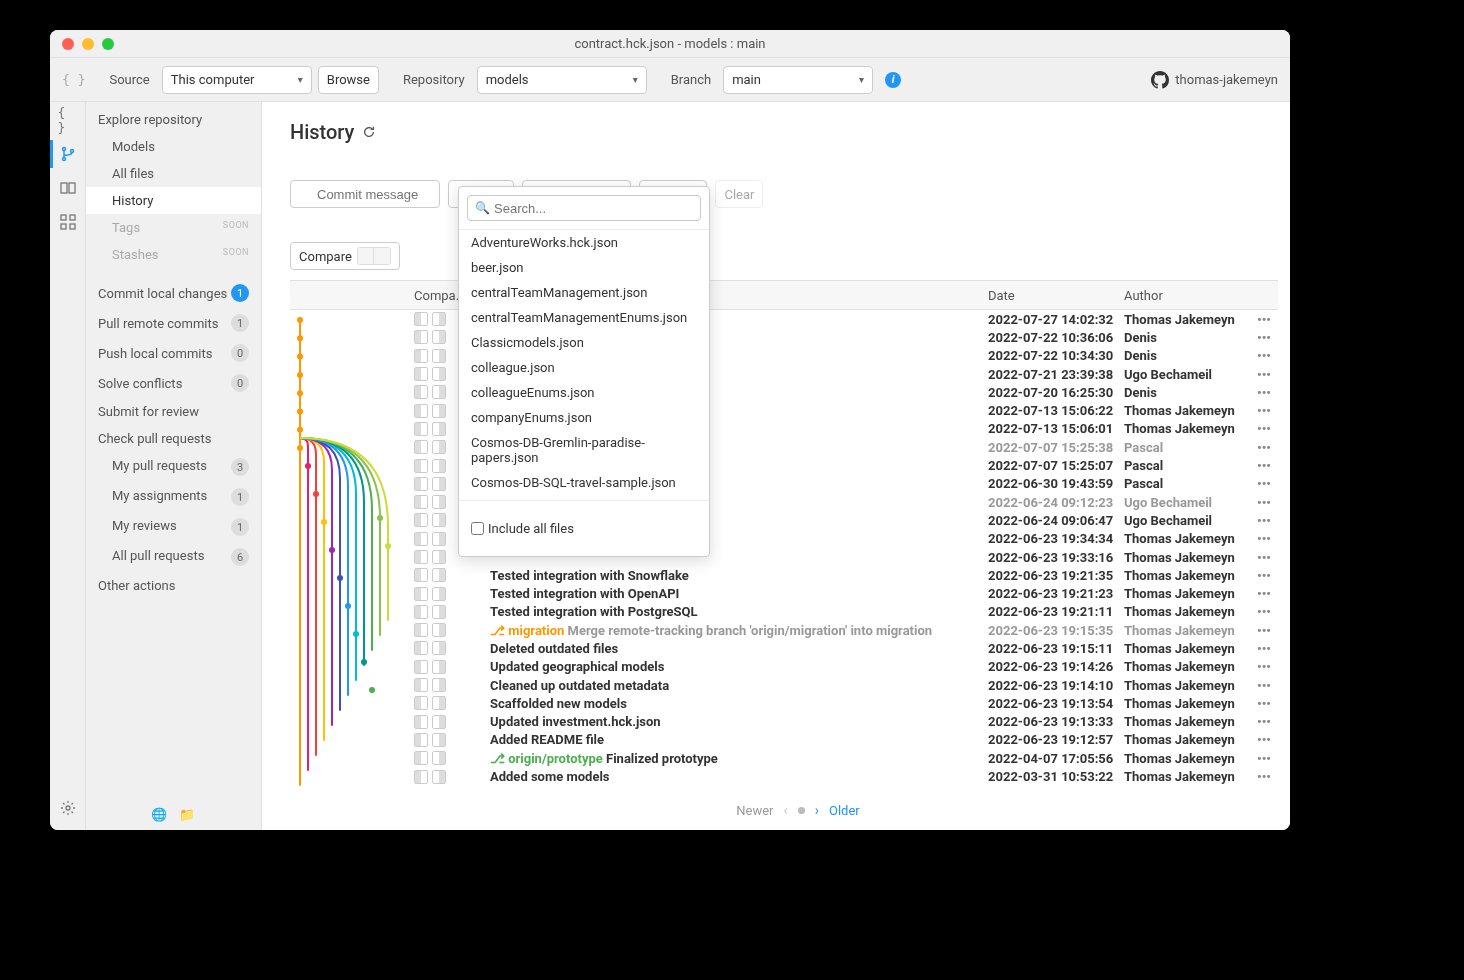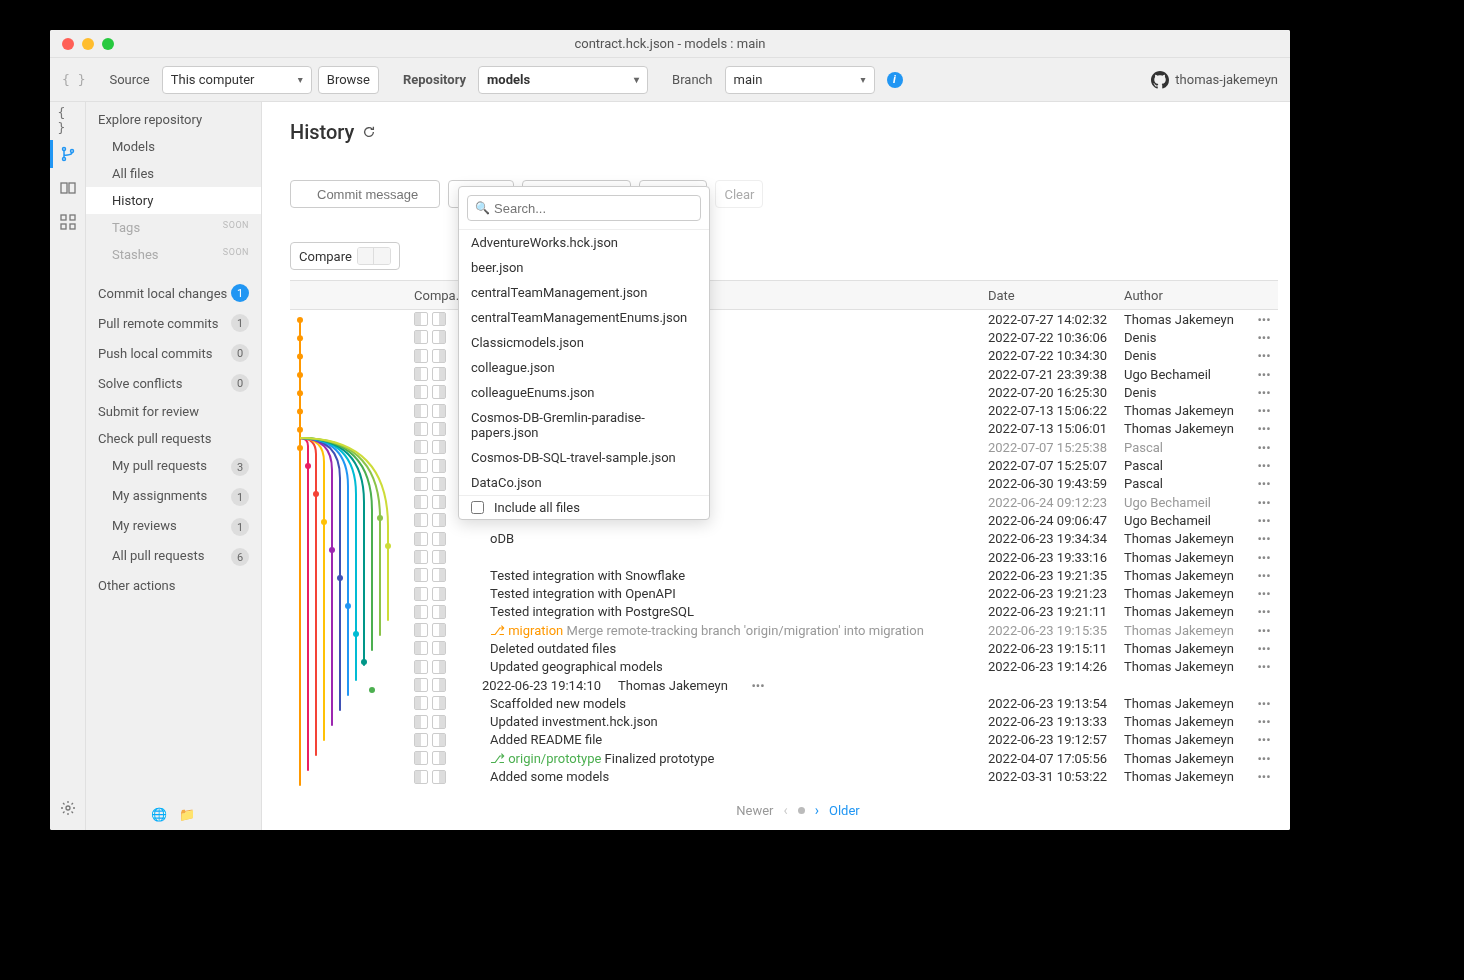--- a/index.html
+++ b/index.html
@@ -1,17 +1,17 @@
 <!DOCTYPE html>
 <html><head>
 <meta charset="utf-8">
 <style>
 * { box-sizing: border-box; margin: 0; padding: 0; }
 body { font-family: -apple-system, BlinkMacSystemFont, "Segoe UI", Roboto, sans-serif; font-size: 13px; color: #333; background: #000; width: 1464px; height: 980px; position: relative; }
-.window { position: absolute; left: 50px; top: 30px; width: 1240px; height: 800px; background: #fff; border-radius: 2px; overflow: hidden; box-shadow: 0 10px 40px rgba(0,0,0,0.5); display: flex; flex-direction: column; }
+.window { position: absolute; left: 50px; top: 30px; width: 1240px; height: 800px; background: #fff; border-radius: 8px; overflow: hidden; box-shadow: 0 10px 40px rgba(0,0,0,0.5); display: flex; flex-direction: column; }
 .titlebar { height: 28px; background: #f0f0f0; display: flex; align-items: center; padding: 0 12px; border-bottom: 1px solid #e0e0e0; position: relative; }
 .traffic-lights { display: flex; gap: 8px; }
 .tl { width: 12px; height: 12px; border-radius: 50%; }
 .tl.red { background: #ff5f56; }
 .tl.yellow { background: #ffbd2e; }
 .tl.green { background: #27c93f; }
 .title { position: absolute; left: 0; right: 0; text-align: center; font-size: 13px; color: #555; pointer-events: none; }
 .toolbar { height: 44px; background: #f0f0f0; display: flex; align-items: center; padding: 0 12px; gap: 24px; border-bottom: 1px solid #e0e0e0; font-size: 13px; }
 .toolbar .spacer { flex: 1; }
 .toolbar label { color: #555; margin-right: 6px; }
@@ -48,32 +48,32 @@
 .filter-btn.clear { color: #aaa; border-color: #eee; }
 .compare-row { padding: 0 28px 10px; display: flex; gap: 8px; align-items: center; }
 .toggle-pair { display: inline-flex; border: 1px solid #ddd; border-radius: 3px; overflow: hidden; }
 .toggle-pair span { width: 16px; height: 16px; background: #f5f5f5; }
 .toggle-pair span:first-child { border-right: 1px solid #ddd; }
 .dropdown { position: absolute; top: 30px; left: 196px; width: 252px; background: #fff; border: 1px solid #ccc; border-radius: 4px; box-shadow: 0 4px 16px rgba(0,0,0,0.15); z-index: 100; }
 .dropdown .dd-search { padding: 8px; border-bottom: 1px solid #eee; }
 .dropdown .dd-search input { width: 100%; height: 26px; border: 1px solid #ccc; border-radius: 4px; padding: 0 8px 0 26px; font-size: 13px; }
 .dropdown .dd-list { max-height: 270px; overflow-y: auto; }
 .dropdown .dd-item { padding: 5px 12px; cursor: pointer; font-size: 13px; }
-.dropdown .dd-footer { padding: 4px 12px; border-top: 1px solid #eee; display: flex; align-items: center; gap: 10px; font-size: 13px; }
+.dropdown .dd-footer { padding: 20px 12px; border-top: 1px solid #eee; display: flex; align-items: center; gap: 4px; font-size: 13px; }
 .table-wrap { flex: 1; overflow: auto; padding: 0 12px 0 28px; }
 .table-head { display: flex; background: #f7f7f7; border-top: 1px solid #e0e0e0; border-bottom: 1px solid #e0e0e0; height: 30px; align-items: center; font-size: 13px; color: #555; }
 .col-graph { width: 120px; }
 .col-compare { width: 72px; padding-left: 4px; }
 .col-msg { flex: 1; padding-left: 8px; }
 .col-date { width: 136px; }
 .col-author { width: 126px; }
 .col-actions { width: 28px; }
 .rows-area { position: relative; }
 .graph-svg { position: absolute; left: 0; top: 0; width: 120px; pointer-events:none; }
-.row { display: flex; height: 18.3px; align-items: center; font-size: 13px; }
+.row { display: flex; height: 18.3px; align-items: center; font-size: 13px; font-weight: bold; }
 .row .col-compare { display: flex; gap: 4px; }
 .cbox { width: 14px; height: 14px; border: 1px solid #ccc; border-radius: 2px; display: inline-block; position: relative; background: #fff; }
 .cbox::after { content:''; position:absolute; left:0; top:0; bottom:0; width:50%; background:#ddd; }
 .cbox.right::after { left:50%; }
 .row .col-msg { white-space: nowrap; overflow: hidden; text-overflow: ellipsis; }
 .branch-tag { color: #4caf50; }
 .row.muted { color: #999; }
 .row.muted .branch-tag { color: #ff9800; }
 .row .col-actions { color: #888; cursor: pointer; text-align: center; }
 .pager { padding: 12px; display: flex; justify-content: center; align-items: center; gap: 10px; color: #999; font-size: 13px; margin-left: 44px; }
@@ -98,21 +98,21 @@
   <div class="toolbar">
     <span style="color:#aaa;font-family:monospace;">{ }</span>
     <div style="display:flex;align-items:center;gap:6px;">
       <label>Source</label>
       <div class="sel" style="width:150px;">
         <span>This computer</span>
         <span class="caret">▾</span>
       </div>
       <div class="btn-browse">Browse</div>
     </div>
-    <div style="display:flex;align-items:center;gap:6px;font-weight:bold;">
+    <div style="display:flex;align-items:center;gap:6px;">
       <label>Repository</label>
       <div class="sel" style="width:170px;">
         <span>models</span>
         <span class="caret">▾</span>
       </div>
     </div>
     <div style="display:flex;align-items:center;gap:6px;">
       <label>Branch</label>
       <div class="sel" style="width:150px;">
         <span>main</span>
@@ -261,20 +261,21 @@
             </div>
           </div>
           <div class="dd-list" id="dd-list">
               <div class="dd-item">AdventureWorks.hck.json</div>
               <div class="dd-item">beer.json</div>
               <div class="dd-item">centralTeamManagement.json</div>
               <div class="dd-item">centralTeamManagementEnums.json</div>
               <div class="dd-item">Classicmodels.json</div>
               <div class="dd-item">colleague.json</div>
               <div class="dd-item">colleagueEnums.json</div>
+              <div class="dd-item">companyEnums.json</div>
               <div class="dd-item">Cosmos-DB-Gremlin-paradise-papers.json</div>
               <div class="dd-item">Cosmos-DB-SQL-travel-sample.json</div>
               <div class="dd-item">DataCo.json</div>
             </div>
           <div class="dd-footer">
             <input type="checkbox" style="">
             <span>Include all files</span>
           </div>
         </div>
       </div>
@@ -551,20 +552,21 @@
               <div class="col-date">2022-06-23 19:14:26</div>
               <div class="col-author">Thomas Jakemeyn</div>
               <div class="col-actions">•••</div>
             </div>
             <div class="row">
               <div class="col-graph"></div>
               <div class="col-compare">
                 <span class="cbox"></span>
                 <span class="cbox right"></span>
               </div>
+              <div class="col-msg">Cleaned up outdated metadata</div>
               <div class="col-date">2022-06-23 19:14:10</div>
               <div class="col-author">Thomas Jakemeyn</div>
               <div class="col-actions">•••</div>
             </div>
             <div class="row">
               <div class="col-graph"></div>
               <div class="col-compare">
                 <span class="cbox"></span>
                 <span class="cbox right"></span>
               </div>

